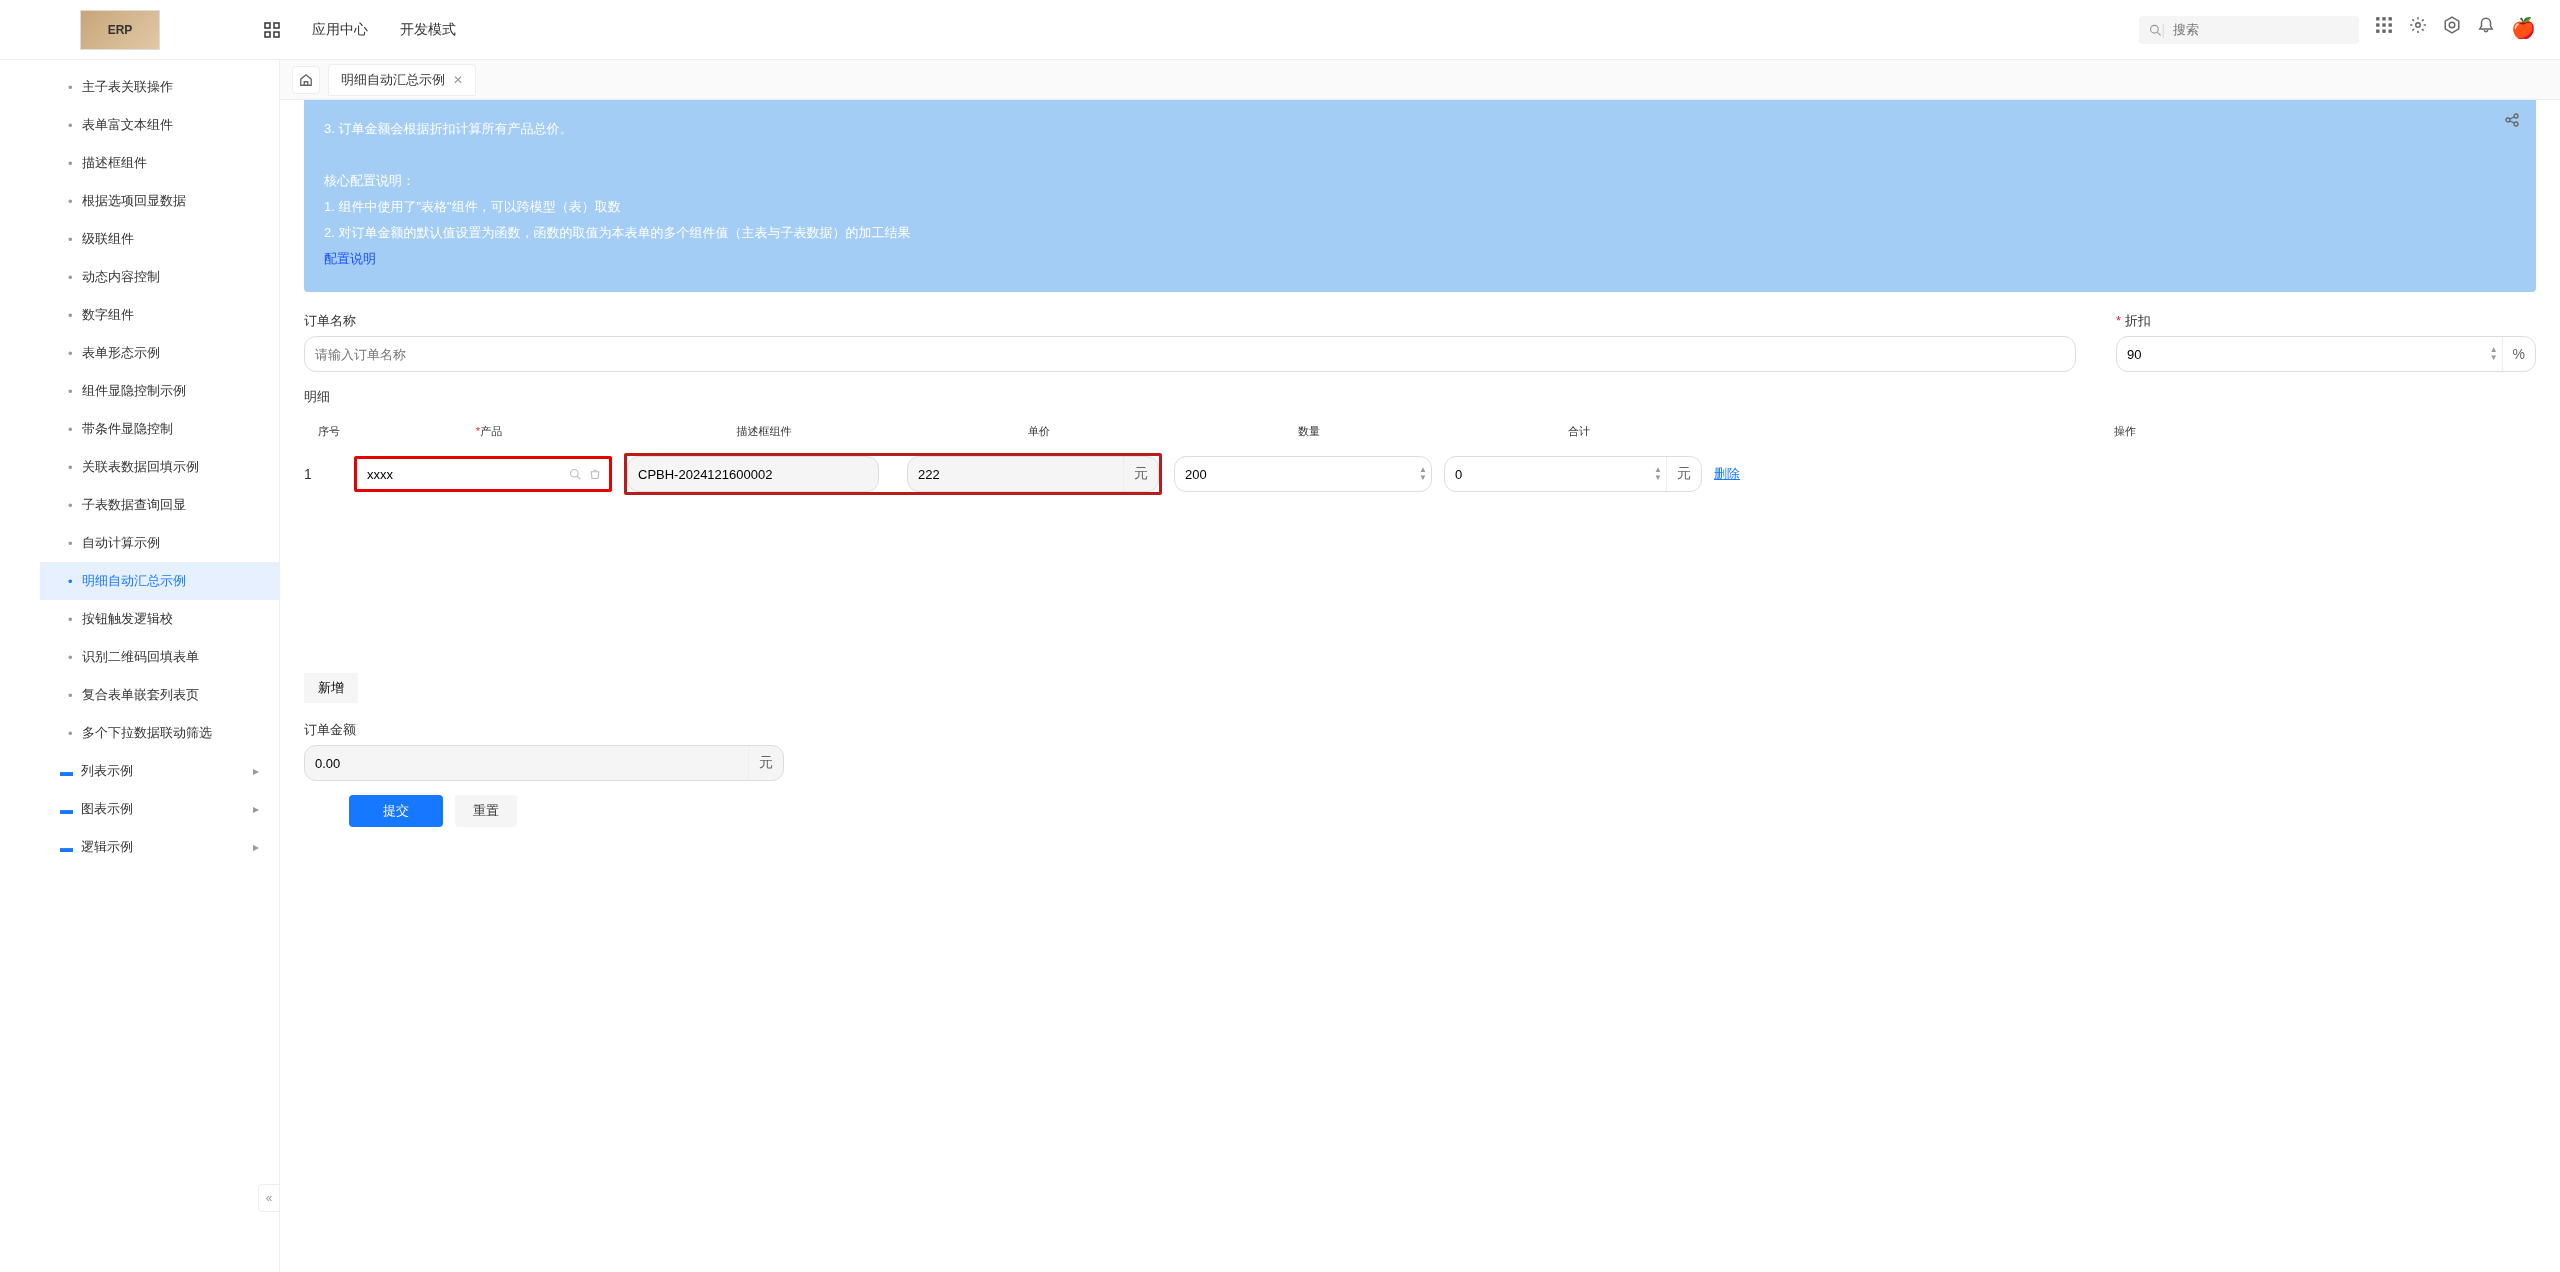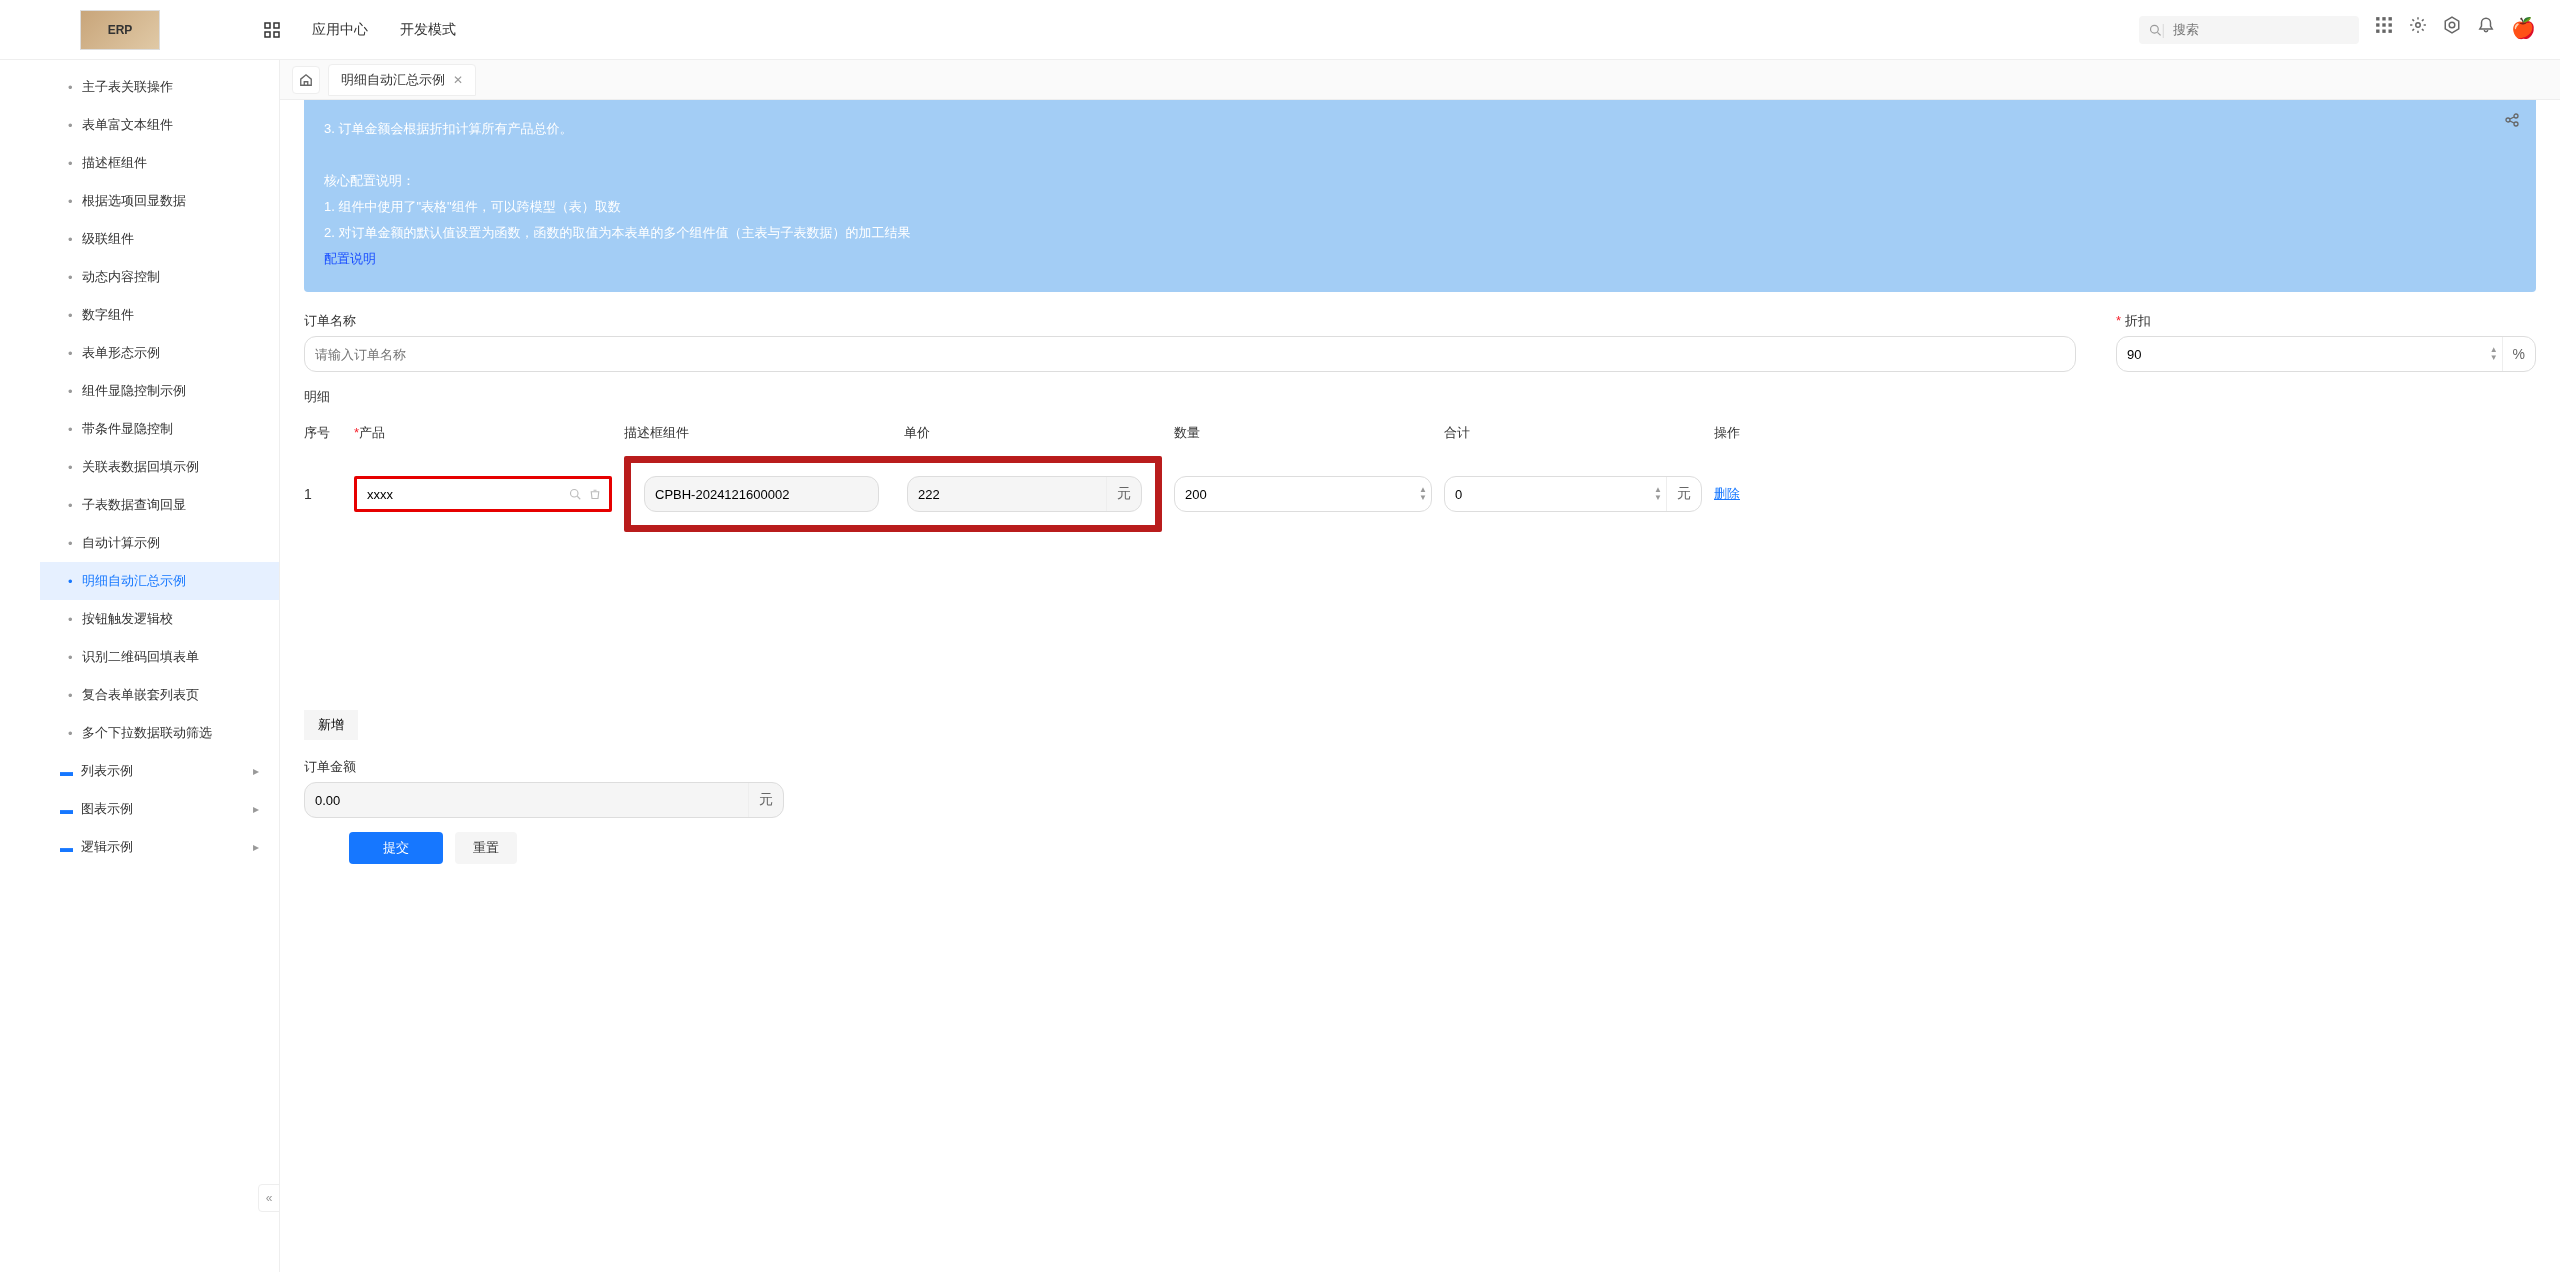--- a/index.html
+++ b/index.html
@@ -53,34 +53,34 @@
 .input-wrap { display:flex; align-items:center; border:1px solid #ddd; border-radius:12px; background:#fff; height:36px; }
 .input-wrap.readonly { background:#f5f5f5; }
 .input-wrap input { border:none; outline:none; flex:1; padding:0 10px; font-size:13px; background:transparent; }
 .input-suffix { padding:0 10px; color:#666; border-left:1px solid #eee; height:100%; display:flex; align-items:center; }
 .input-icons { display:flex; gap:8px; padding-right:8px; color:#bbb; }
 .stepper { display:flex; flex-direction:column; padding-right:4px; }
 .stepper span { font-size:8px; color:#999; line-height:8px; cursor:pointer; }
 
 .section-label { font-size:13px; margin:8px 0 10px 0; }
 
-.detail-header { display:flex; padding:8px 0; font-size:13px; color:#333; font-weight:500; }
+.detail-header { display:flex; padding:8px 0; font-size:11px; color:#333; font-weight:500;text-align:center; }
 .col-seq { width:50px; }
 .col-prod { width:270px; }
 .col-code { width:280px; }
 .col-price { width:270px; }
 .col-qty { width:270px; }
 .col-total { width:270px; }
 .col-action { flex:1; }
 .req-star { color:#f5222d; }
 
 .detail-row { display:flex; align-items:center; padding:6px 0; }
 .detail-row .cell { padding-right:12px; }
 .highlight-red { border:3px solid #e60000 !important; border-radius:2px; }
-.highlight-group { border:7px solid #b91c1c; border-radius:2px; display:flex; gap:28px; padding:13px; }
+.highlight-group { border:3px solid #b91c1c; border-radius:2px; display:flex; gap:28px; padding:0; }
 .delete-link { color:#1677ff; cursor:pointer; font-size:13px;text-decoration:underline; }
 
 .add-btn { display:inline-block; background:#f5f5f5; border:none; padding:6px 14px; font-size:13px; cursor:pointer; margin:12px 0 18px 0; }
 
 .action-btns { display:flex; gap:12px; margin-top:14px; }
 .btn-primary { background:#1677ff; color:#ffffff; border:none; padding:7px 34px; border-radius:4px; cursor:pointer; font-size:13px;margin-left:45px; }
 .btn-default { background:#f5f5f5; color:#333; border:none; padding:7px 18px; border-radius:4px; cursor:pointer; font-size:13px; }
 
 svg { display:block; }
 </style>

